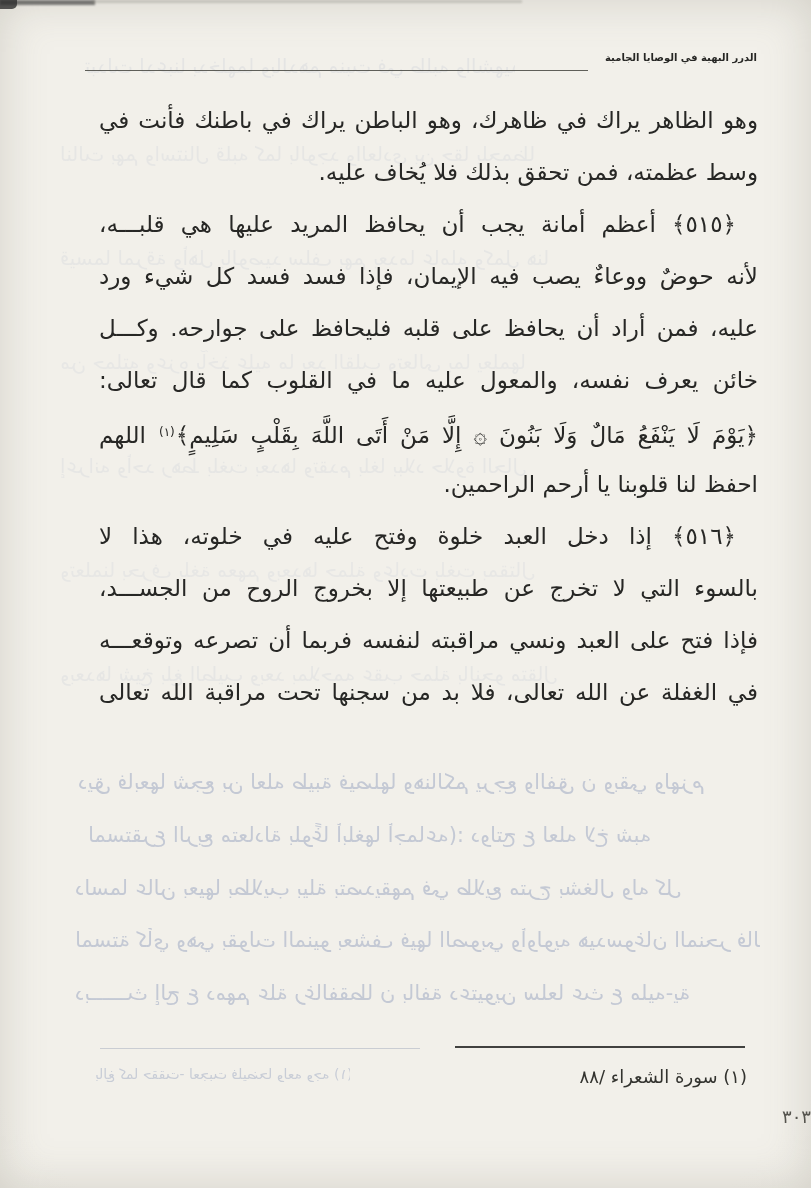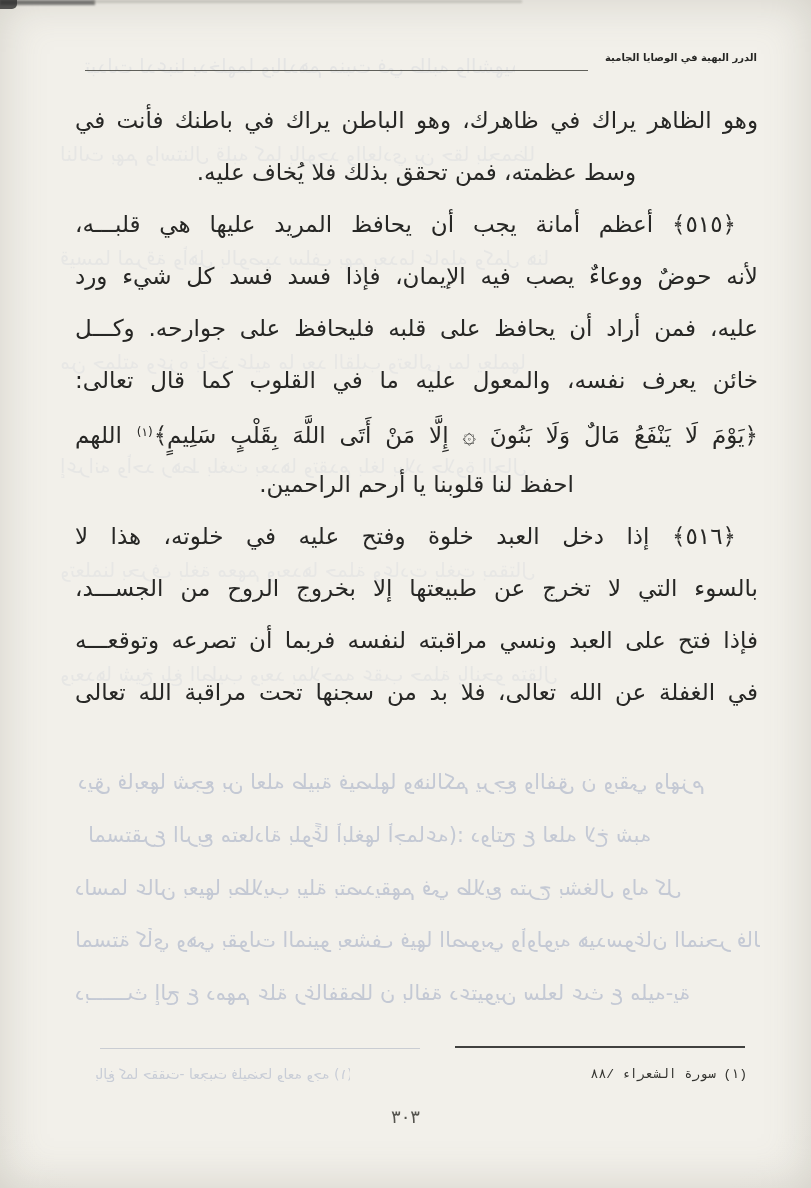--- a/index.html
+++ b/index.html
@@ -29,22 +29,22 @@
     position:absolute;top:70px;left:85px;width:503px;height:0;
     border-top:1.6px solid #45453f;opacity:.85;
   }
 
   
   .body-text{
     position:absolute;top:94px;right:53px;left:75px;
     color:#272725;font-size:23px;
   }
   .line{height:52px;line-height:52px;white-space:nowrap;}
-  .line.justified{white-space:normal;text-align:justify;text-align-last:justify;height:52px;overflow:visible;}
-  .line.end{text-align:center;}
+  .line.justified{white-space:normal;text-align:justify;text-align-last:justify;height:52px;overflow:visible;margin-left:24px;}
+  .line.end{text-align:right;}
   .line.indent{text-indent:22px;}
   .fn-marker{font-size:12px;vertical-align:7px;margin:0 1px;}
 
   
   .bleed{
     position:absolute;
     transform:scaleX(-1);
     color:#97a3c0;
     filter:blur(.7px);
     white-space:nowrap;overflow:hidden;
@@ -56,26 +56,26 @@
     border-top:1.4px solid #aab2c2;opacity:.55;filter:blur(.4px);
   }
 
   
   .footnote-rule{
     position:absolute;top:1046px;left:455px;width:290px;height:0;
     border-top:2.2px solid #2e2e2c;opacity:.9;
   }
   .footnote-text{
     position:absolute;top:1066px;right:64px;
-    font-size:13px;color:#33332f;white-space:nowrap;font-family:Liberation Mono, monospace;
+    font-size:18px;color:#33332f;white-space:nowrap;
   }
 
   .page-number{
     position:absolute;top:1106px;left:0;right:0;
-    text-align:center;font-size:18px;color:#55544e;
+    font-size:18px;color:#55544e;
     letter-spacing:3px;
   }
 </style>
 </head>
 <body>
 
 <div class="page">
 
   <div class="smudge-a"></div>
   <div class="smudge-b"></div>

